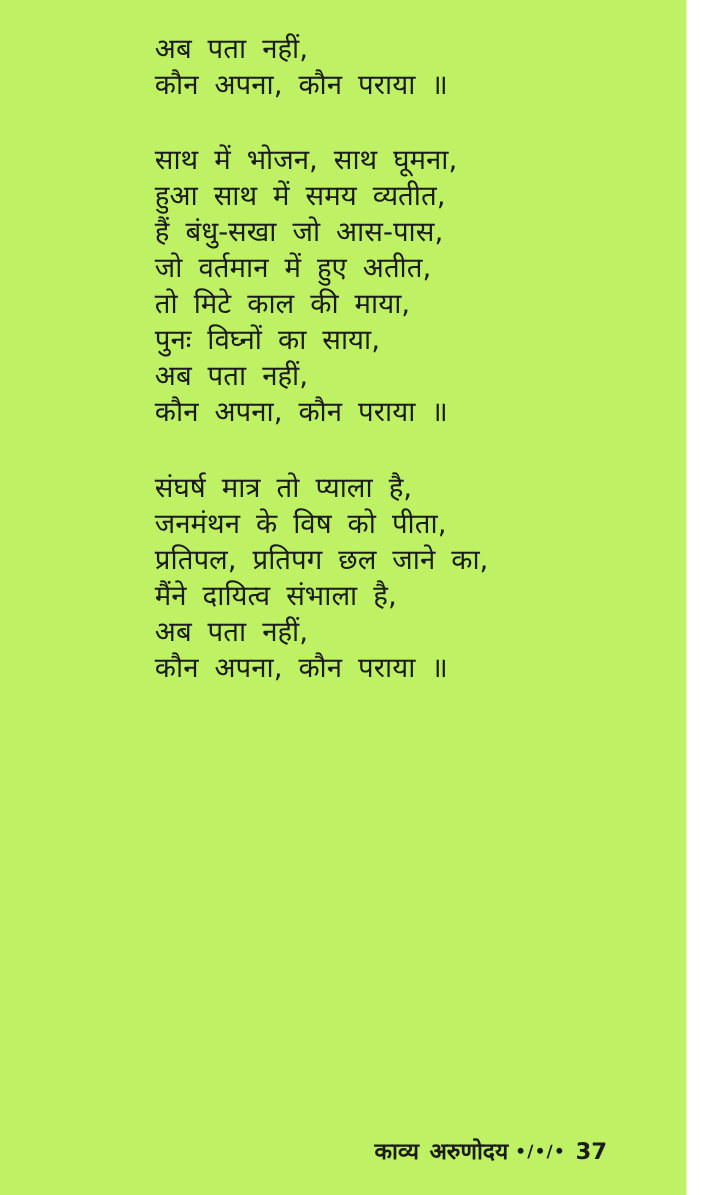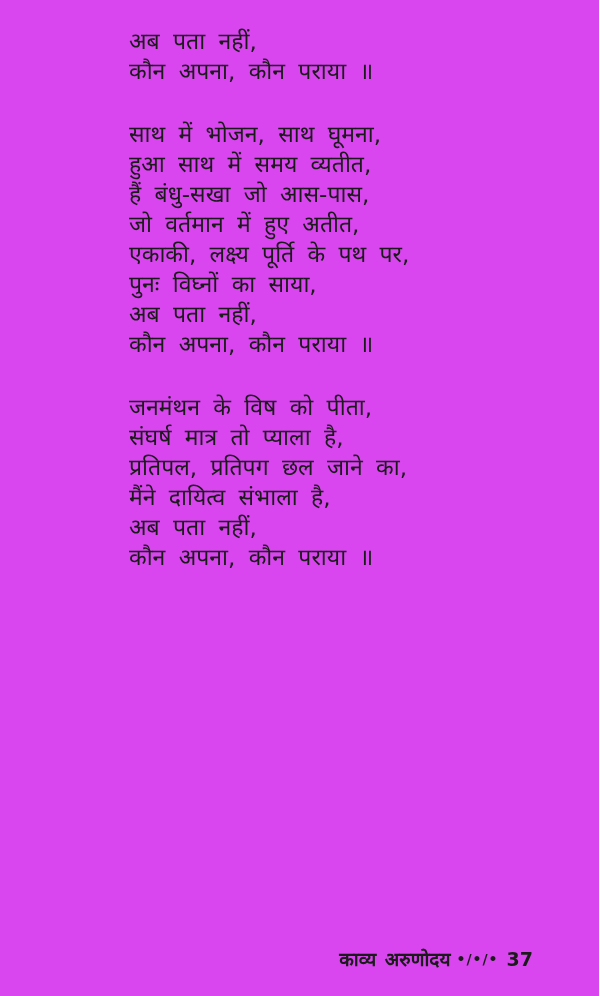--- a/index.html
+++ b/index.html
@@ -4,25 +4,24 @@
 <style>
   html, body {
     margin: 0;
     padding: 0;
     background: #ffffff;
   }
   .page {
     position: relative;
     width: 572px;
     height: 996px;
-    background: #d946ef;
+    background: #bef264;
     color: #1b1b1b;
     font-family: "DejaVu Sans", "Liberation Sans", sans-serif;
     overflow: hidden;
-    padding-left: 27px;
   }
   .poem {
     position: absolute;
     left: 129px;
     top: 26px;
   }
   .stanza {
     margin-bottom: 33px;
   }
   .poem-line {
@@ -60,28 +59,28 @@
   <div class="poem">
       <div class="stanza">
         <div class="poem-line">अब पता नहीं,</div>
         <div class="poem-line">कौन अपना, कौन पराया ॥</div>
       </div>
       <div class="stanza">
         <div class="poem-line">साथ में भोजन, साथ घूमना,</div>
         <div class="poem-line">हुआ साथ में समय व्यतीत,</div>
         <div class="poem-line">हैं बंधु-सखा जो आस-पास,</div>
         <div class="poem-line">जो वर्तमान में हुए अतीत,</div>
-        <div class="poem-line">एकाकी, लक्ष्य पूर्ति के पथ पर,</div>
+        <div class="poem-line">तो मिटे काल की माया,</div>
         <div class="poem-line">पुनः विघ्नों का साया,</div>
         <div class="poem-line">अब पता नहीं,</div>
         <div class="poem-line">कौन अपना, कौन पराया ॥</div>
       </div>
       <div class="stanza">
+        <div class="poem-line">संघर्ष मात्र तो प्याला है,</div>
         <div class="poem-line">जनमंथन के विष को पीता,</div>
-        <div class="poem-line">संघर्ष मात्र तो प्याला है,</div>
         <div class="poem-line">प्रतिपल, प्रतिपग छल जाने का,</div>
         <div class="poem-line">मैंने दायित्व संभाला है,</div>
         <div class="poem-line">अब पता नहीं,</div>
         <div class="poem-line">कौन अपना, कौन पराया ॥</div>
       </div>
     </div>
 
   <div class="footer">
     <span>काव्य अरुणोदय</span><span class="sep">•/•/•</span><span class="page-number">37</span>
   </div>

